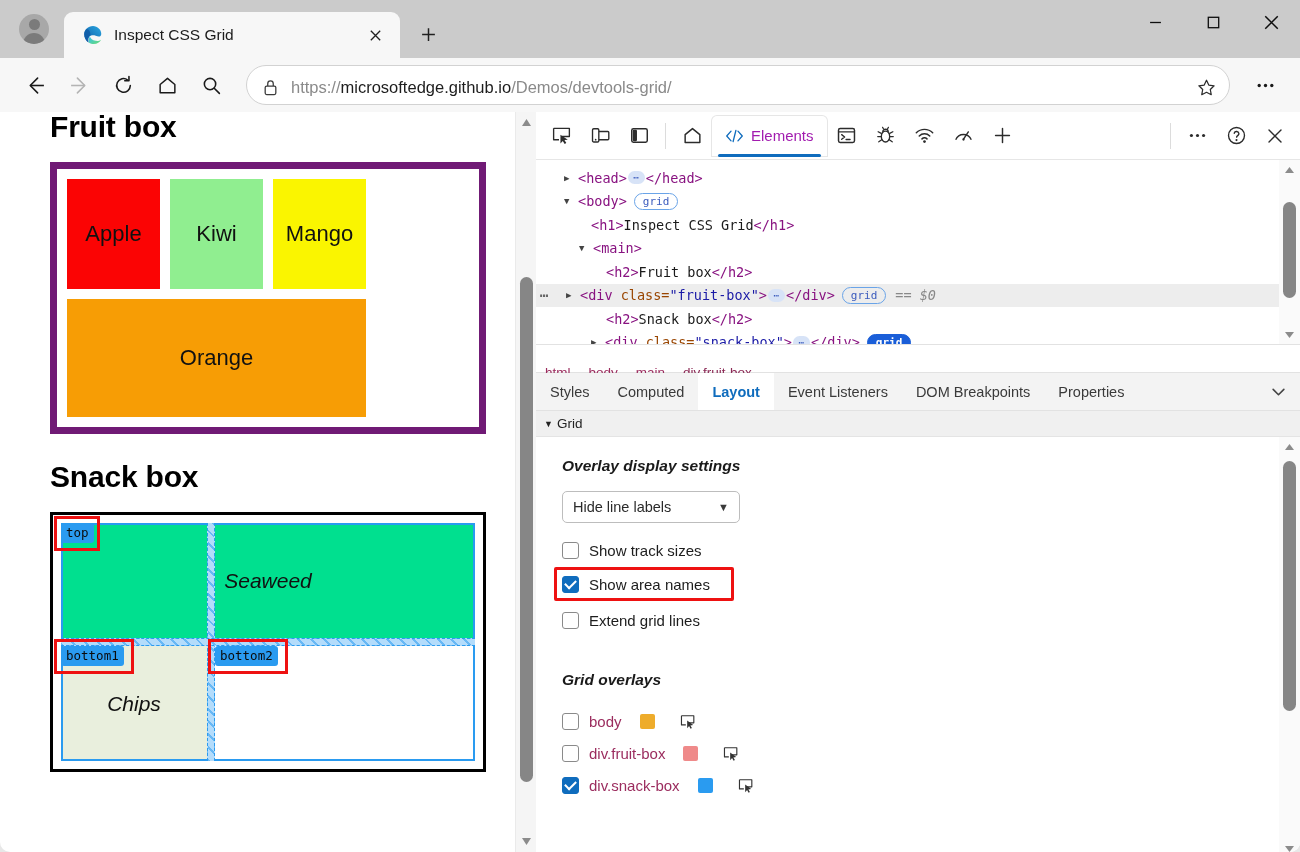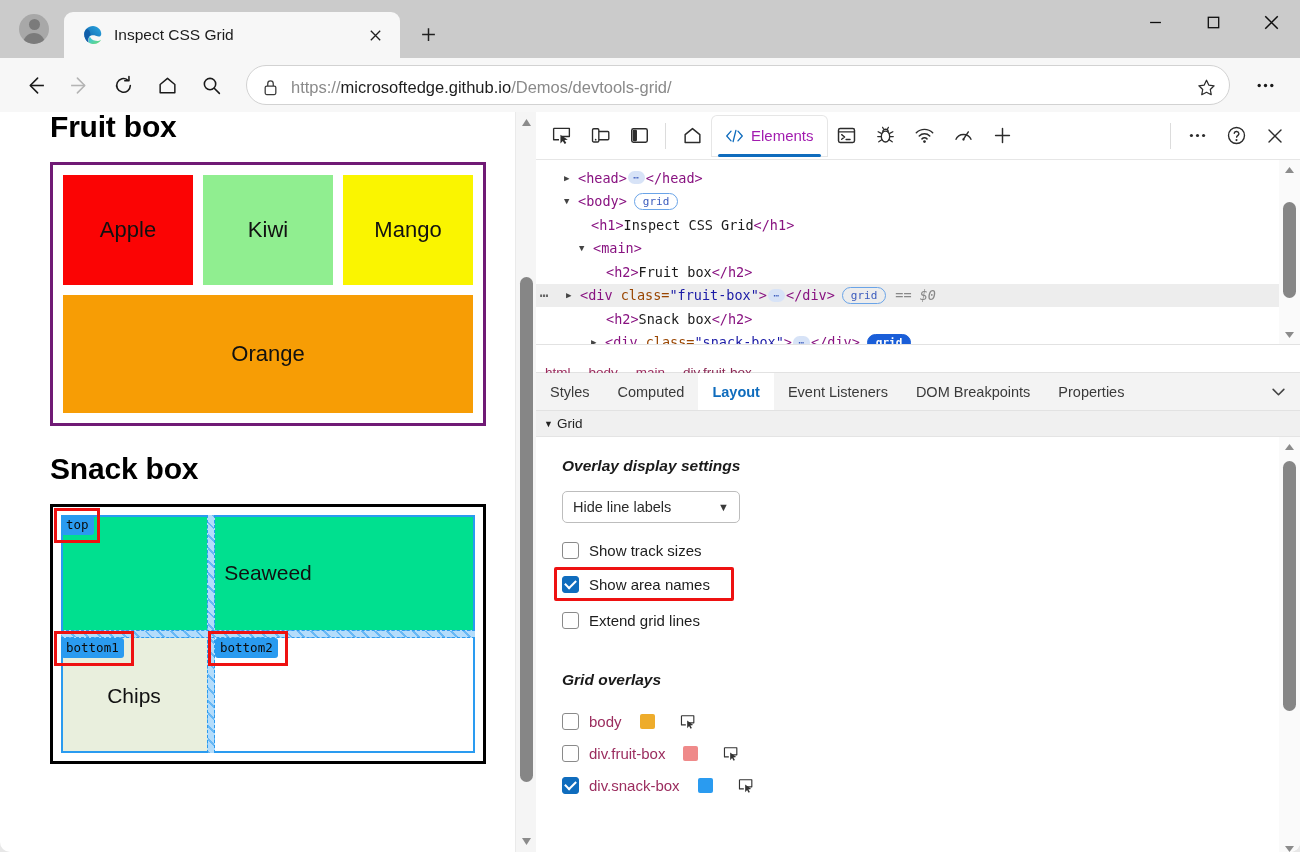--- a/index.html
+++ b/index.html
@@ -95,35 +95,36 @@
   .viewport {
     width: 536px; height: 740px; position: relative;
     background: #ffffff; border-radius: 0 0 0 10px; overflow: hidden;
   }
   .page {
     position: absolute; top: -28px; left: 0; width: 520px; padding: 0 28px;
   }
   .page h2 { font-size: 30px; font-weight: bold; color: #000; margin: 26px 0 18px 22px; letter-spacing: -0.2px; }
 
   .fruit-box {
-    margin-left: 22px; width: 436px; border: 3px solid #701a75; background: #fff;
-    padding: 10px; display: grid; grid-template-columns: 1fr 1fr 1fr;
+    margin-left: 22px; width: 436px; border: 7px solid #701a75; background: #fff;
+    padding: 10px; display: grid; grid-template-columns: 1fr 1fr 1fr 1fr;
     grid-gap: 10px;
   }
   .fruit-cell {
     height: 110px; display: flex; align-items: center; justify-content: center;
     font-size: 22px; color: #111;
   }
   .fruit-wide { grid-column: 1 / 4; height: 118px; }
 
   
   .snack-wrap { margin-left: 22px; width: 436px; position: relative; }
   .snack-box {
     width: 436px; border: 3px solid #000; background: #fff; padding: 8px;
     position: relative;
+    font-style: italic;
   }
   .snack-inner {
     position: relative; display: grid;
     grid-template-columns: 146px 146px 1fr;
     grid-template-rows: 115px 115px;
     gap: 8px;
   }
   .snack-cell { display: flex; align-items: center; justify-content: center; font-size: 21px; color: #111; }
   .cell-seaweed { grid-column: 1 / 4; grid-row: 1; background: #00e08f; }
   .cell-chips  { grid-column: 1; grid-row: 2; background: #e9efdd; }

